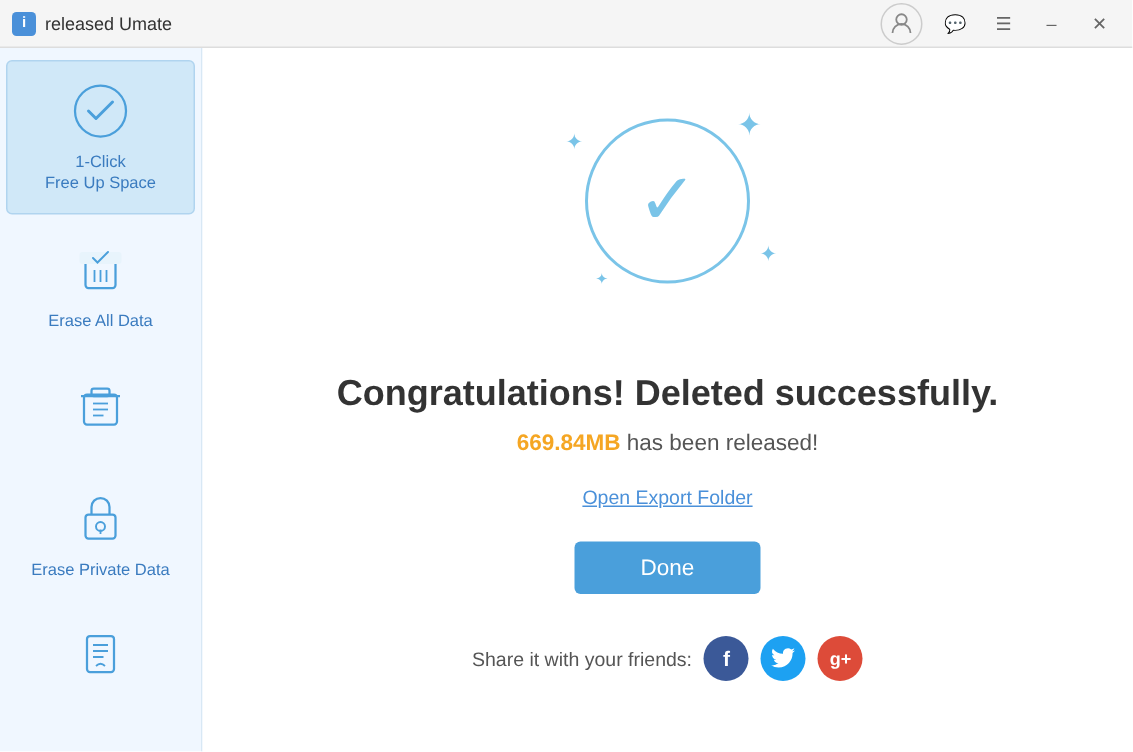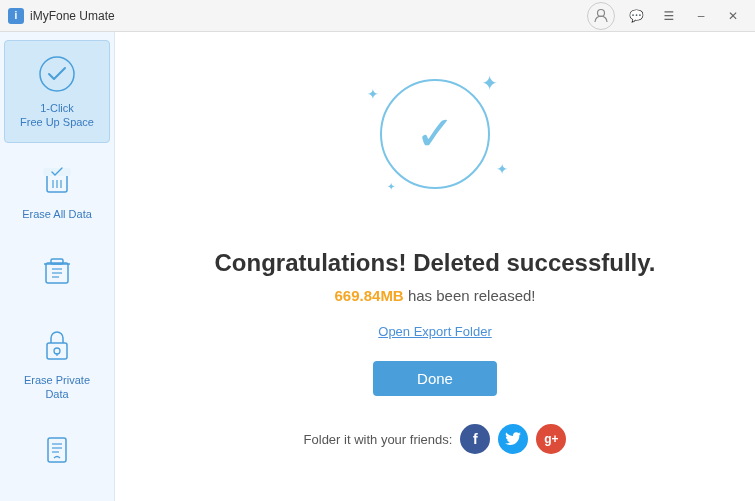--- a/index.html
+++ b/index.html
@@ -72,21 +72,21 @@
     }
 
     
     .app-body {
       display: flex;
       height: calc(501px - 32px);
     }
 
     
     .sidebar {
-      width: 115px;
+      width: 135px;
       background: #f0f7ff;
       border-right: 1px solid #d8e8f5;
       display: flex;
       flex-direction: column;
       padding-top: 6px;
     }
     .sidebar-item {
       display: flex;
       flex-direction: column;
       align-items: center;
@@ -215,21 +215,21 @@
     svg { overflow: visible; }
   </style>
 </head>
 <body>
 
 <div class="titlebar">
   <div class="titlebar-left">
     <div class="titlebar-logo">
       <span>i</span>
     </div>
-    <span class="titlebar-title">iMyFone Umate</span>
+    <span class="titlebar-title">released Umate</span>
   </div>
   <div class="titlebar-controls">
     <div class="titlebar-icon-user">
       <svg width="16" height="16" viewBox="0 0 16 16">
         <circle cx="8" cy="5" r="3.5" fill="none" stroke="#888" stroke-width="1.2"></circle>
         <path d="M2 14c0-3.3 2.7-6 6-6s6 2.7 6 6" fill="none" stroke="#888" stroke-width="1.2"></path>
       </svg>
     </div>
     <div class="titlebar-btn">💬</div>
     <div class="titlebar-btn">☰</div>
@@ -325,21 +325,21 @@
 
     <div class="released-text">
       <span class="released-amount">669.84MB</span><span> has been released!</span>
     </div>
 
     <a class="export-link">Open Export Folder</a>
 
     <button class="done-btn">Done</button>
 
     <div class="share-row">
-      <span>Folder it with your friends:</span>
+      <span>Share it with your friends:</span>
       <div class="social-btn fb">f</div>
       <div class="social-btn tw">
         <svg width="16" height="14" viewBox="0 0 16 14" fill="white">
           <path d="M16 1.66a6.6 6.6 0 01-1.89.52A3.3 3.3 0 0015.56.24a6.6 6.6 0 01-2.09.8A3.29 3.29 0 008 3.9a9.33 9.33 0 01-6.77-3.43 3.29 3.29 0 001.02 4.39 3.27 3.27 0 01-1.49-.41v.04a3.3 3.3 0 002.64 3.23 3.3 3.3 0 01-1.49.06 3.3 3.3 0 003.08 2.29A6.6 6.6 0 010 11.54a9.32 9.32 0 005.04 1.48c6.04 0 9.34-5 9.34-9.34 0-.14 0-.28-.01-.42A6.67 6.67 0 0016 1.66z"></path>
         </svg>
       </div>
       <div class="social-btn gp" style="font-size:12px; font-weight:bold;">g+</div>
     </div>
 
   </div>

